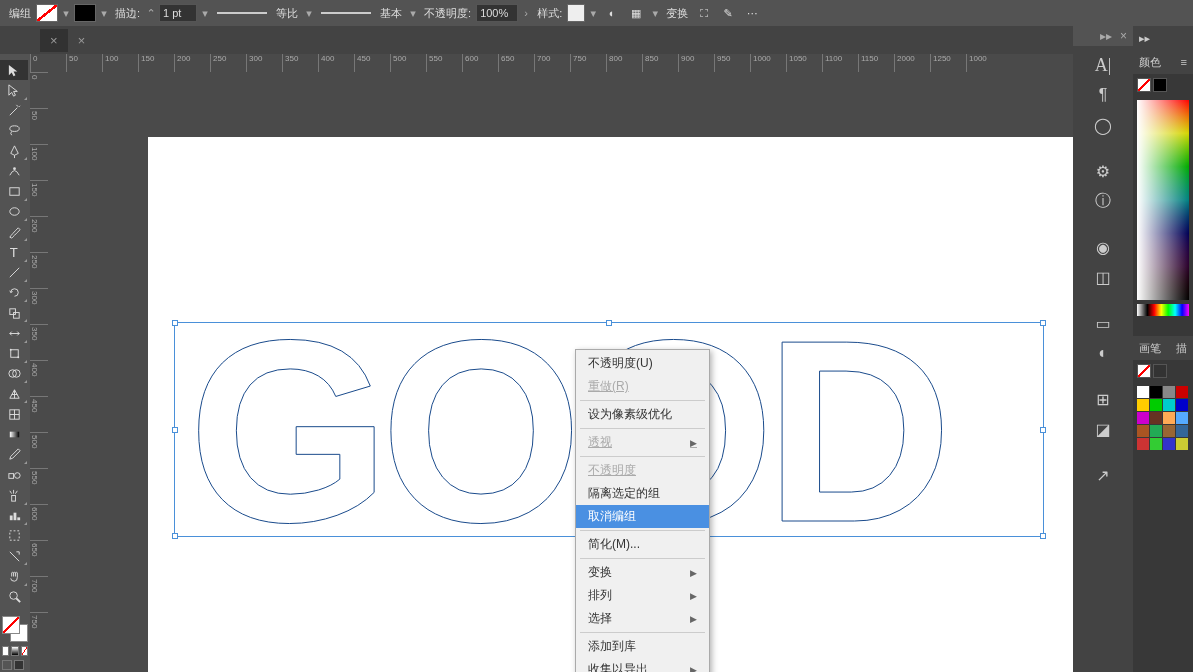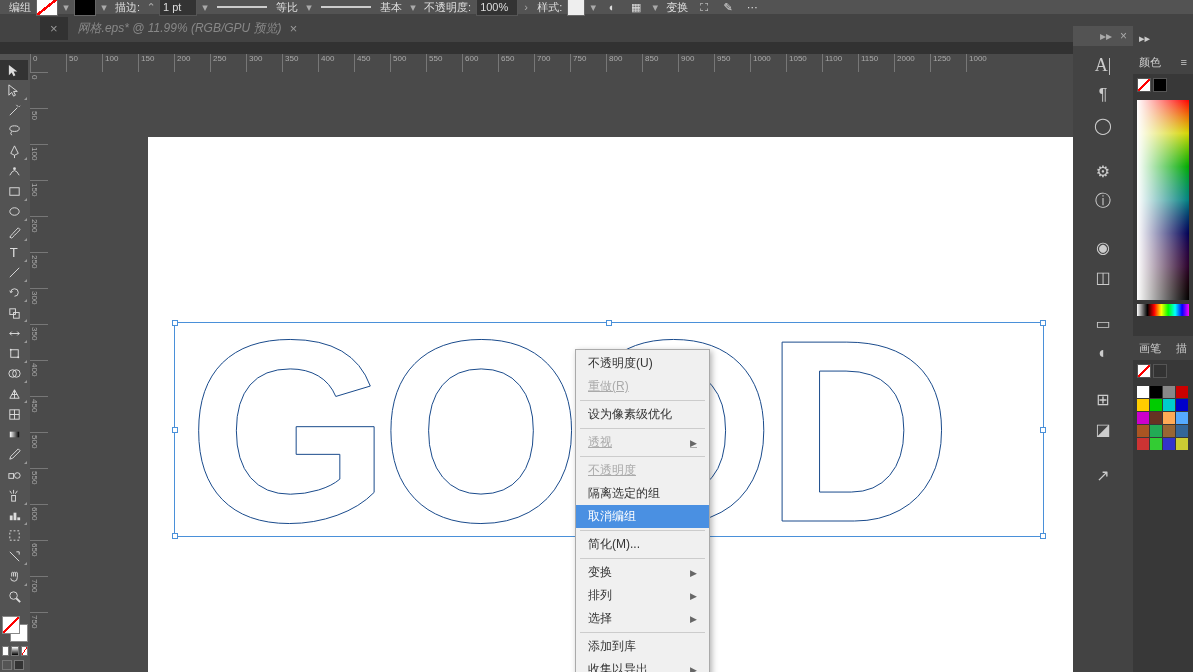--- a/index.html
+++ b/index.html
@@ -1,18 +1,18 @@
 <!DOCTYPE html>
 <html><head>
 <meta charset="utf-8">
 <style>
 * { margin: 0; padding: 0; box-sizing: border-box; font-family: "Microsoft YaHei", Arial, sans-serif; }
 body { background: #323232; color: #ccc; width: 1193px; height: 672px; overflow: hidden; position: relative; }
 
-.topbar { height: 14px; background: #535353; display: flex; align-items: center; padding: 0 6px; font-size: 11px; gap: 2px; }
+.topbar { height: 26px; background: #535353; display: flex; align-items: center; padding: 0 6px; font-size: 11px; gap: 2px; }
 .topbar .label { color: #ddd; margin: 0 3px; }
 .topbar .swatch { width: 22px; height: 18px; background: #333; border: 1px solid #666; display: inline-block; }
 .topbar .swatch.nofill { background: linear-gradient(to bottom right, white 45%, red 45%, red 55%, white 55%); }
 .topbar .dd { width: 12px; height: 18px; display: flex; align-items: center; justify-content: center; color: #aaa; cursor: pointer; }
 .topbar input { background: #333; border: 1px solid #555; color: #ddd; width: 38px; height: 18px; font-size: 11px; padding: 0 3px; }
 .topbar .line-sample { width: 50px; height: 2px; background: #ccc; display: inline-block; margin: 0 4px; }
 .topbar .btn-icon { width: 22px; height: 22px; display: flex; align-items: center; justify-content: center; color: #ddd; cursor: pointer; }
 
 .tabbar { height: 28px; background: #434343; display: flex; align-items: center; padding-left: 40px; font-size: 12px; }
 .tab { padding: 4px 10px; color: #ddd; display: flex; align-items: center; gap: 8px; cursor: pointer; }
@@ -106,21 +106,20 @@
   <span class="btn-icon">⛶</span>
   <span class="btn-icon">✎</span>
   <span class="btn-icon">⋯</span>
 </div>
 
 <div class="tabbar">
   <div class="tab active">
     <span class="close">×</span>
   </div>
   <div class="tab inactive">
-    <span>网格.eps* @ 11.99% (RGB/GPU 预览)</span>
     <span class="close">×</span>
   </div>
 </div>
 
 <div class="toolbar-left">
   <div class="tool active">
       <svg viewBox="0 0 16 16">
         <path d="M2 2 L2 13 L5 10 L7 14 L9 13 L7 9 L11 9 Z" fill="#ddd"></path>
       </svg>
     </div>

